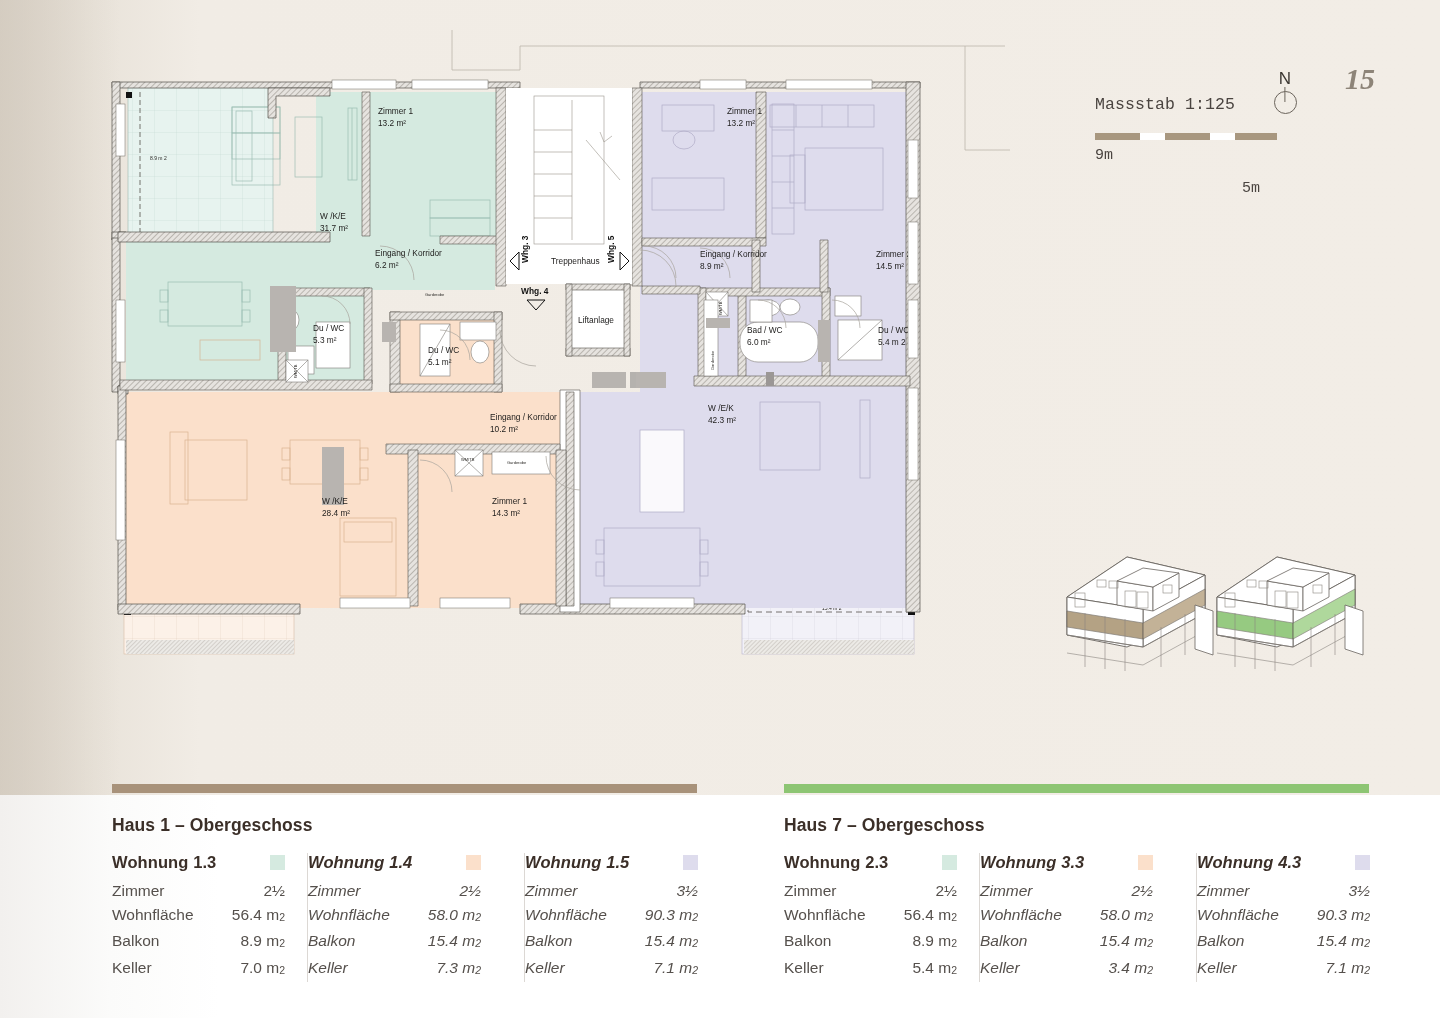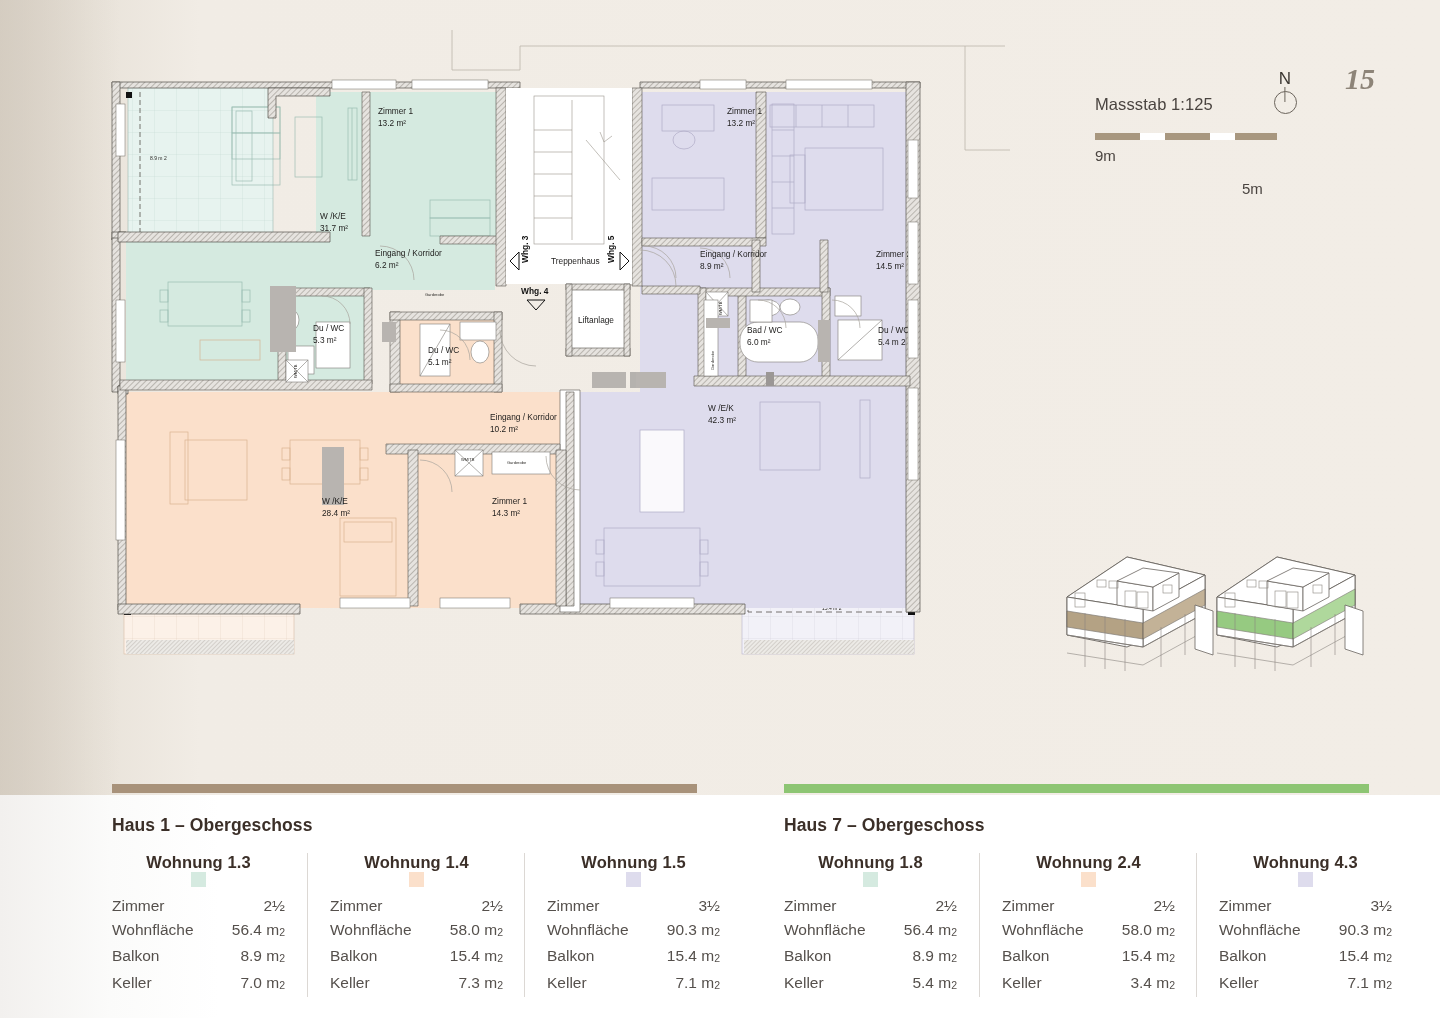--- a/index.html
+++ b/index.html
@@ -23,21 +23,21 @@
     background:linear-gradient(to right,rgba(205,196,183,.55),rgba(205,196,183,0));
   }
 
   
   #legend-area{
     position:absolute;left:0;top:795px;width:1312px;height:223px;
     background:linear-gradient(to right,#f2f0ee 0px,#fbfbfa 110px,#ffffff 220px,#ffffff 100%);
   }
 
   
-  #scalebox{position:absolute;left:1095px;top:95px;width:200px;}
+  #scalebox{position:absolute;left:1095px;top:95px;width:200px;font-family:Liberation Mono, monospace;}
   #scale-label{font-size:16.5px;color:#4a4440;letter-spacing:.1px;white-space:nowrap;}
   #scale-bar{position:absolute;left:0;top:38px;width:182px;height:7px;
     background:
       linear-gradient(to right,
         #a8977f 0px,#a8977f 45px,
         #ffffff 45px,#ffffff 70px,
         #a8977f 70px,#a8977f 115px,
         #ffffff 115px,#ffffff 140px,
         #a8977f 140px,#a8977f 182px);}
   #scale-min{position:absolute;left:0;top:52px;font-size:15px;color:#4a4440;}
@@ -67,23 +67,23 @@
 
   
   .hausblock{position:absolute;top:0;width:585px;}
   #haus1-block{left:112px;}
   #haus2-block{left:784px;}
   .haus-bar{height:9px;width:585px;position:absolute;top:-11px;left:0;}
   .haus-title{font-size:17.5px;color:#3b2f28;font-weight:bold;letter-spacing:.1px;
     margin:0;padding:0;position:absolute;top:20px;left:0;}
   .units{position:absolute;top:58px;left:0;display:flex;}
   .unit{width:195px;position:relative;padding-right:0;box-sizing:border-box;}
-  .unit + .unit{border-left:1px solid #dcd8d4;padding-left:22px;width:217px;}
+  .unit + .unit{border-left:1px solid #dcd8d4;width:217px;font-style:italic;}
   .unit-head{display:flex;align-items:center;justify-content:space-between;
-    width:173px;margin-bottom:7px;flex-direction:column;}
+    width:173px;margin-bottom:7px;}
   .unit-name{font-size:16.5px;font-weight:bold;color:#3b2f28;letter-spacing:.1px;}
   .swatch{width:15px;height:15px;display:inline-block;}
   .unit-row{display:flex;justify-content:space-between;width:173px;
     font-size:15.5px;color:#55504c;line-height:23.5px;}
   .unit-row .k{}
   .unit-row .v{font-variant-numeric:tabular-nums;}
   .sub2{font-size:10.5px;vertical-align:-1px;}
 </style>
 </head>
 <body>
@@ -573,21 +573,21 @@
     </div>
   </div>
 
   <div class="hausblock" id="haus2-block">
     <div class="haus-bar" id="haus2-bar" style="background: rgb(141, 197, 115);"></div>
     <div class="haus-title">Haus 7 – Obergeschoss</div>
     <div class="units">
 
       <div class="unit">
         <div class="unit-head">
-          <span class="unit-name">Wohnung 1.8</span>
+          <span class="unit-name">Wohnung 2.3</span>
           <span class="swatch" id="sw-2-3" style="background: rgb(213, 234, 224);"></span>
         </div>
         <div class="unit-row">
           <span class="k">Zimmer</span>
           <span class="v">2½</span>
         </div>
         <div class="unit-row">
           <span class="k">Wohnfläche</span>
           <span class="v"><span>56.4 m</span><span class="sub2">2</span></span>
         </div>
@@ -596,21 +596,21 @@
           <span class="v"><span>8.9 m</span><span class="sub2">2</span></span>
         </div>
         <div class="unit-row">
           <span class="k">Keller</span>
           <span class="v"><span>5.4 m</span><span class="sub2">2</span></span>
         </div>
       </div>
 
       <div class="unit">
         <div class="unit-head">
-          <span class="unit-name">Wohnung 2.4</span>
+          <span class="unit-name">Wohnung 3.3</span>
           <span class="swatch" id="sw-2-4" style="background: rgb(251, 224, 203);"></span>
         </div>
         <div class="unit-row">
           <span class="k">Zimmer</span>
           <span class="v">2½</span>
         </div>
         <div class="unit-row">
           <span class="k">Wohnfläche</span>
           <span class="v"><span>58.0 m</span><span class="sub2">2</span></span>
         </div>

